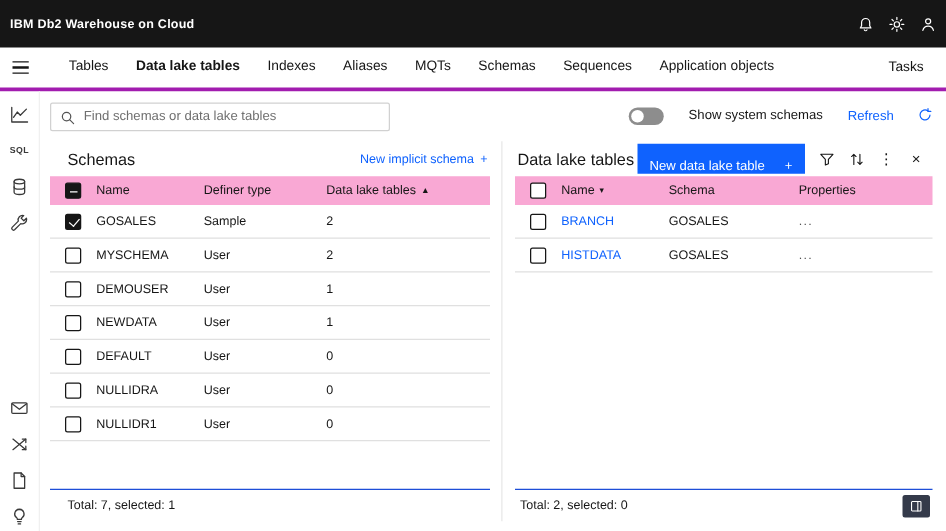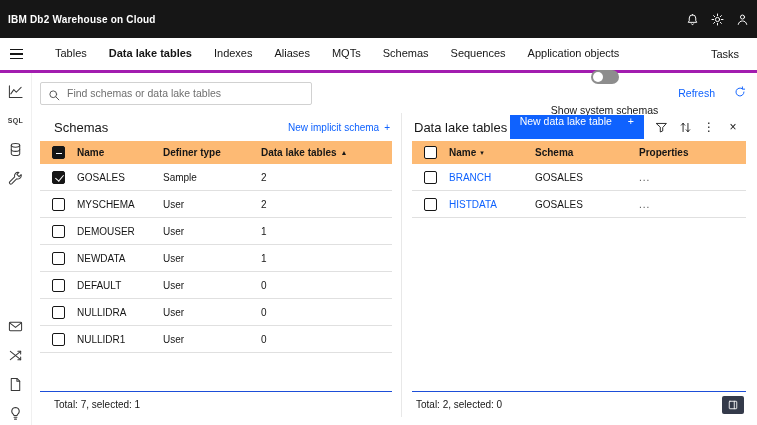--- a/index.html
+++ b/index.html
@@ -36,48 +36,48 @@
   .content { flex:1; display:flex; flex-direction:column; min-width:0; padding:7px 11px 8px 8px; }
 
   
   .toolbar { display:flex; align-items:center; height:26px; flex:0 0 auto; margin-bottom:7px; }
   .search { position:relative; width:272px; height:23px; }
   .search input { width:100%; height:100%; border:1px solid #d1d1d1; border-radius:2px;
     padding:0 8px 0 26px; font-size:10.5px; color:#161616; outline:none; background:#fff;
     font-family:inherit; }
   .search input::placeholder { color:#6f6f6f; }
   .search .mag { position:absolute; left:8px; top:5px; }
-  .toggle-group { margin-left:auto; display:flex; align-items:center; gap:20px;flex-direction:column; }
+  .toggle-group { margin-left:auto; display:flex; align-items:flex-start; gap:20px; }
   .toggle { width:28px; height:14px; border-radius:8px; background:#8d8d8d; position:relative; cursor:pointer; }
   .toggle::after { content:""; position:absolute; left:2px; top:2px; width:10px; height:10px;
     border-radius:50%; background:#fff; }
   .toggle-label { font-size:10.5px; color:#161616; }
   .refresh { margin-left:20px; display:flex; align-items:center; gap:19px; color:#0f62fe;
     font-size:10.5px; cursor:pointer; }
 
   
   .panels { flex:1; display:flex; min-height:0; }
   .panel { display:flex; flex-direction:column; min-height:0; }
   .panel-left { width:352px; flex:0 0 auto; }
   .panel-right { flex:1; border-left:1px solid #e8e8e8; margin-left:9px; padding-left:10px; }
 
   .panel-titlerow { display:flex; align-items:center; height:28px; flex:0 0 auto; padding:0 2px 0 14px; }
   .panel-right .panel-titlerow { padding-left:2px; }
   .panel-title { font-size:13px; color:#161616; }
   .newlink { margin-left:auto; color:#0f62fe; font-size:10px; cursor:pointer; display:flex; gap:5px; align-items:center; }
   .blue-btn { margin-left:auto; background:#0f62fe; color:#fff; border:none; height:24px;
-    font-size:10.5px; padding:0 10px; display:flex; align-items:flex-start; gap:16px; cursor:pointer;
+    font-size:10.5px; padding:0 10px; display:flex; align-items:flex-end; gap:16px; cursor:pointer;
     font-family:inherit; border-radius:0; }
   .icon-btn { width:22px; height:22px; display:flex; align-items:center; justify-content:center;
     cursor:pointer; color:#161616; font-size:12px; }
   .titlerow-icons { display:flex; align-items:center; gap:2px; margin-left:6px; }
 
   
-  .thead { display:grid; background:#fdba74; height:23px; align-items:center; font-size:10px;
-    font-weight:700; flex:0 0 auto; }
+  .thead { display:grid; background:#f9a8d4; height:23px; align-items:center; font-size:10px;
+    font-weight:400; flex:0 0 auto; }
   .trow { display:grid; height:27px; align-items:center; font-size:10px; border-bottom:1px solid #e0e0e0; }
   .grid-schemas { grid-template-columns:37px 86px 98px 1fr; }
   .grid-lake { grid-template-columns:37px 86px 104px 1fr; }
   .cell-check { display:flex; justify-content:center; }
   .cbx { width:13px; height:13px; border:1px solid #161616; border-radius:2px; background:#fff;
     position:relative; cursor:pointer; }
   .cbx.checked { background:#161616; }
   .cbx.checked::after { content:""; position:absolute; left:3.5px; top:1px; width:4px; height:7px;
     border:solid #fff; border-width:0 1.5px 1.5px 0; transform:rotate(40deg); }
   .cbx.mixed { background:#161616; }

